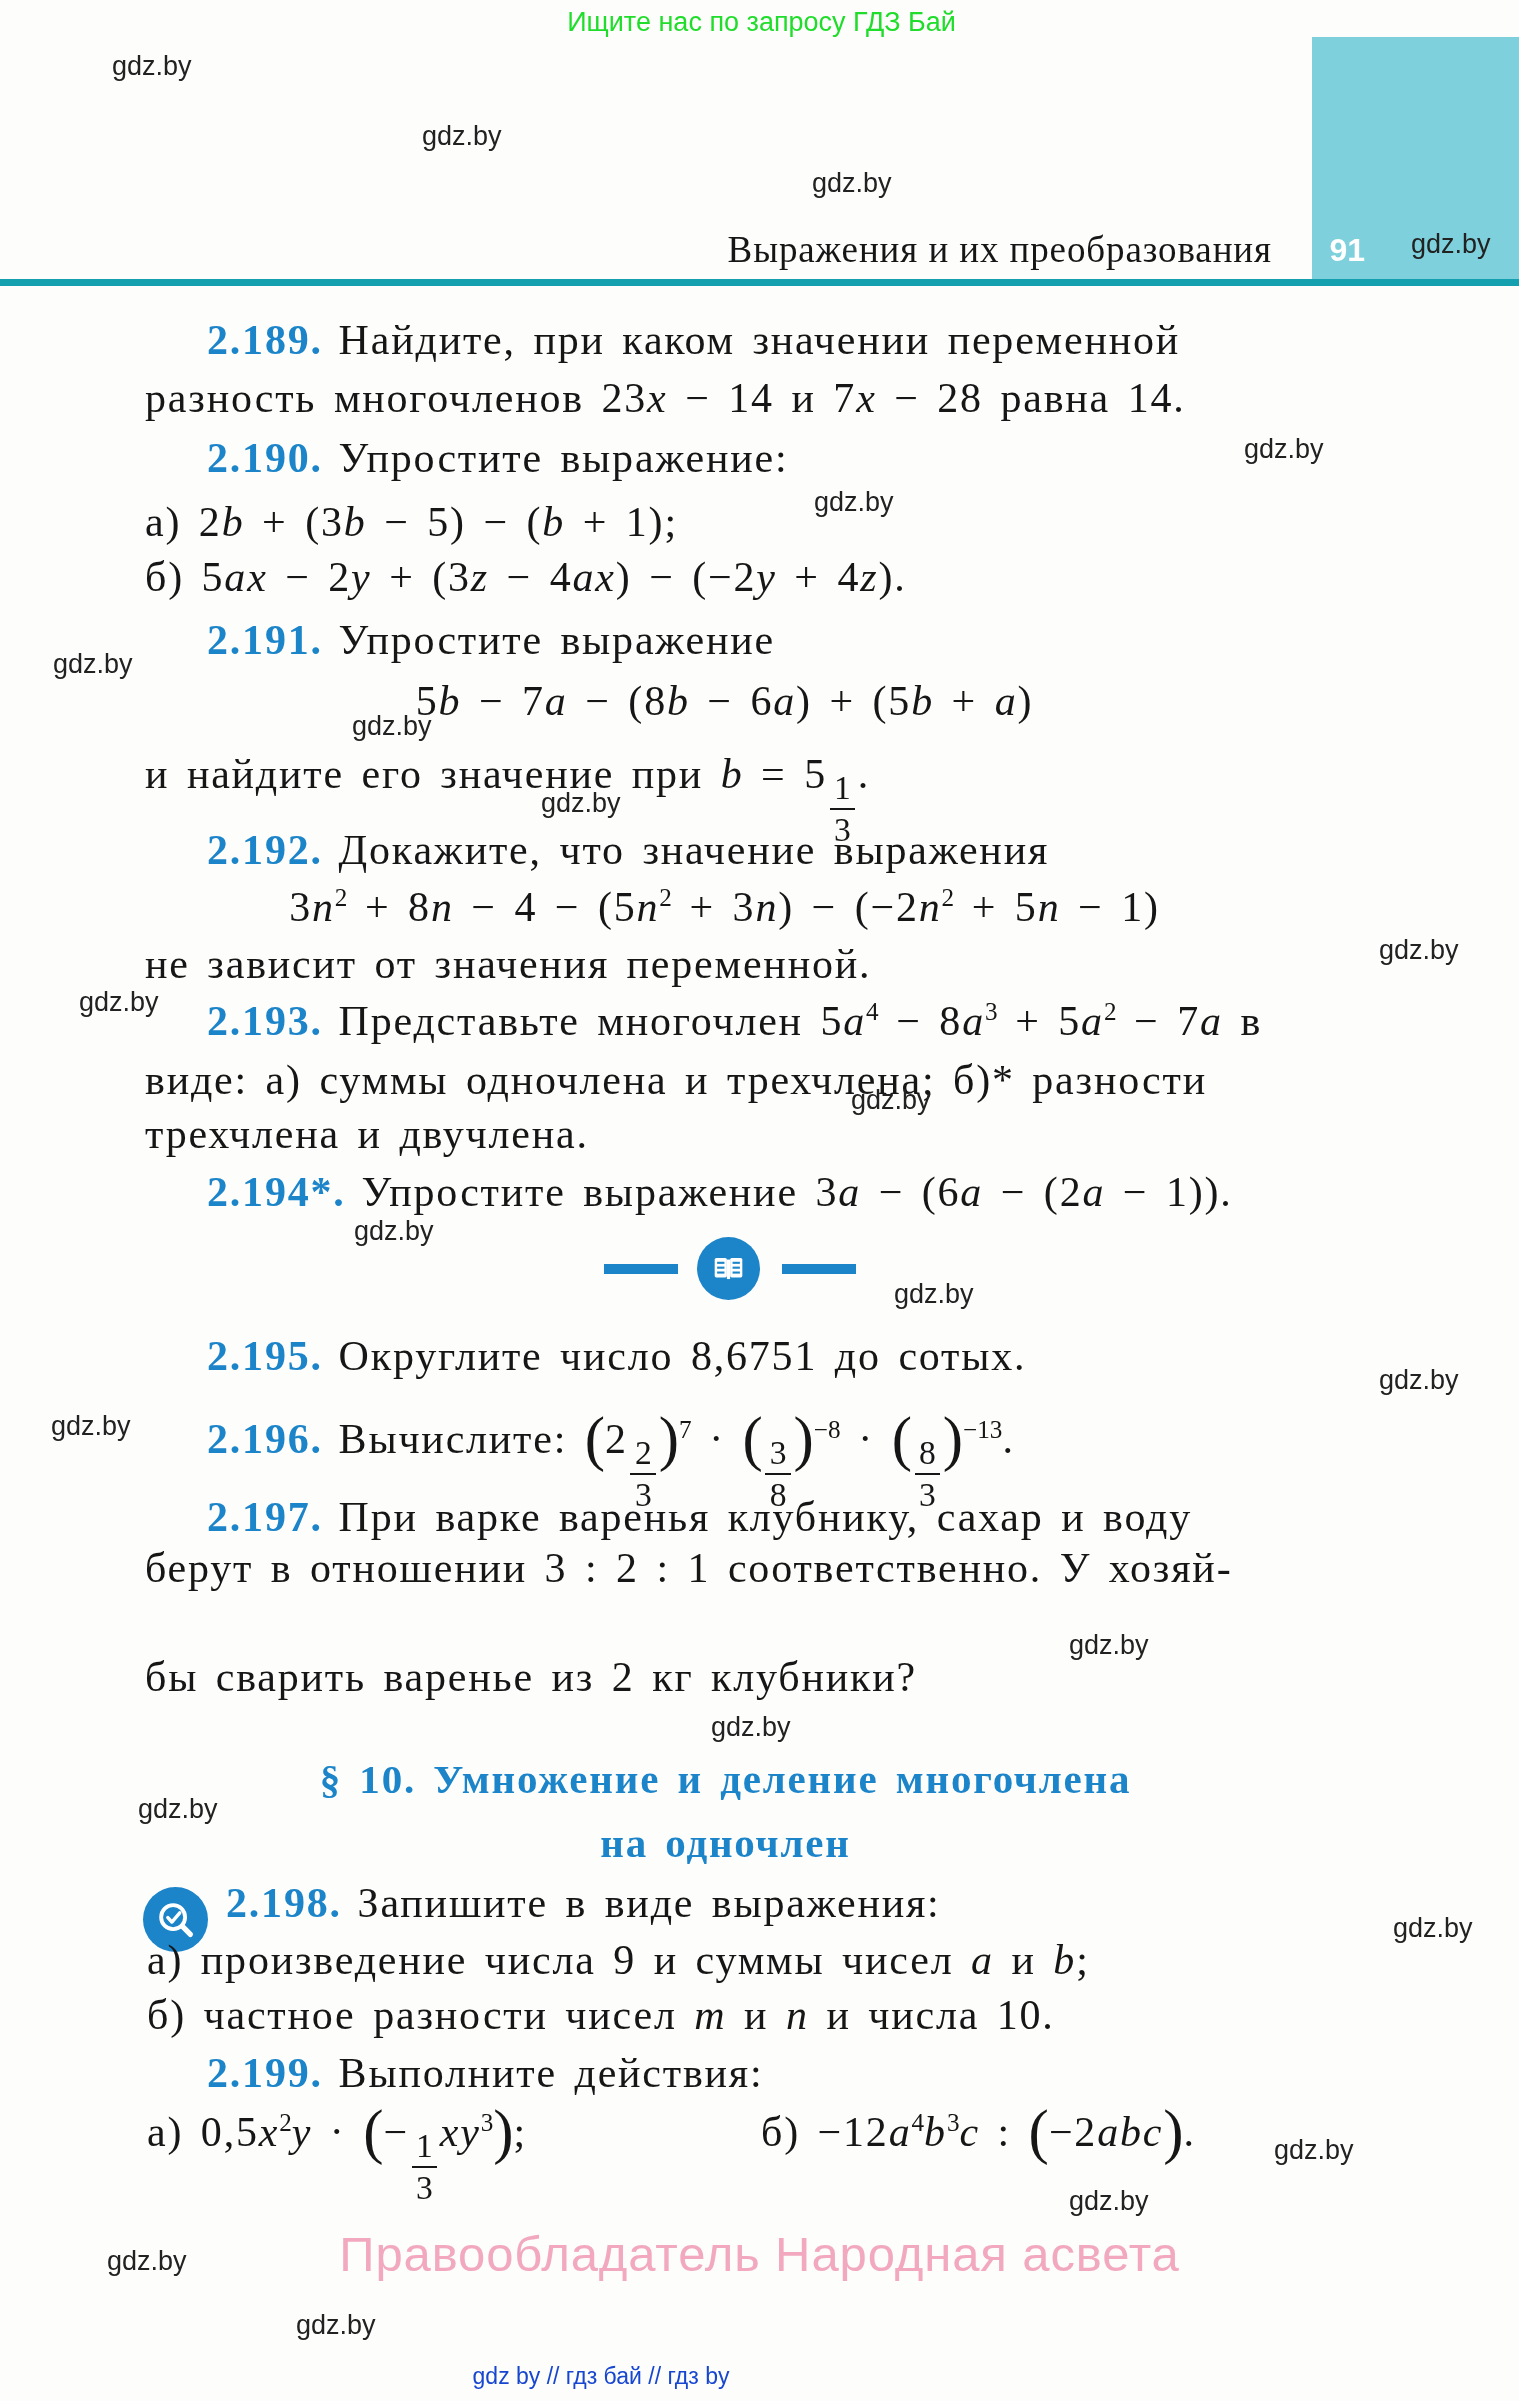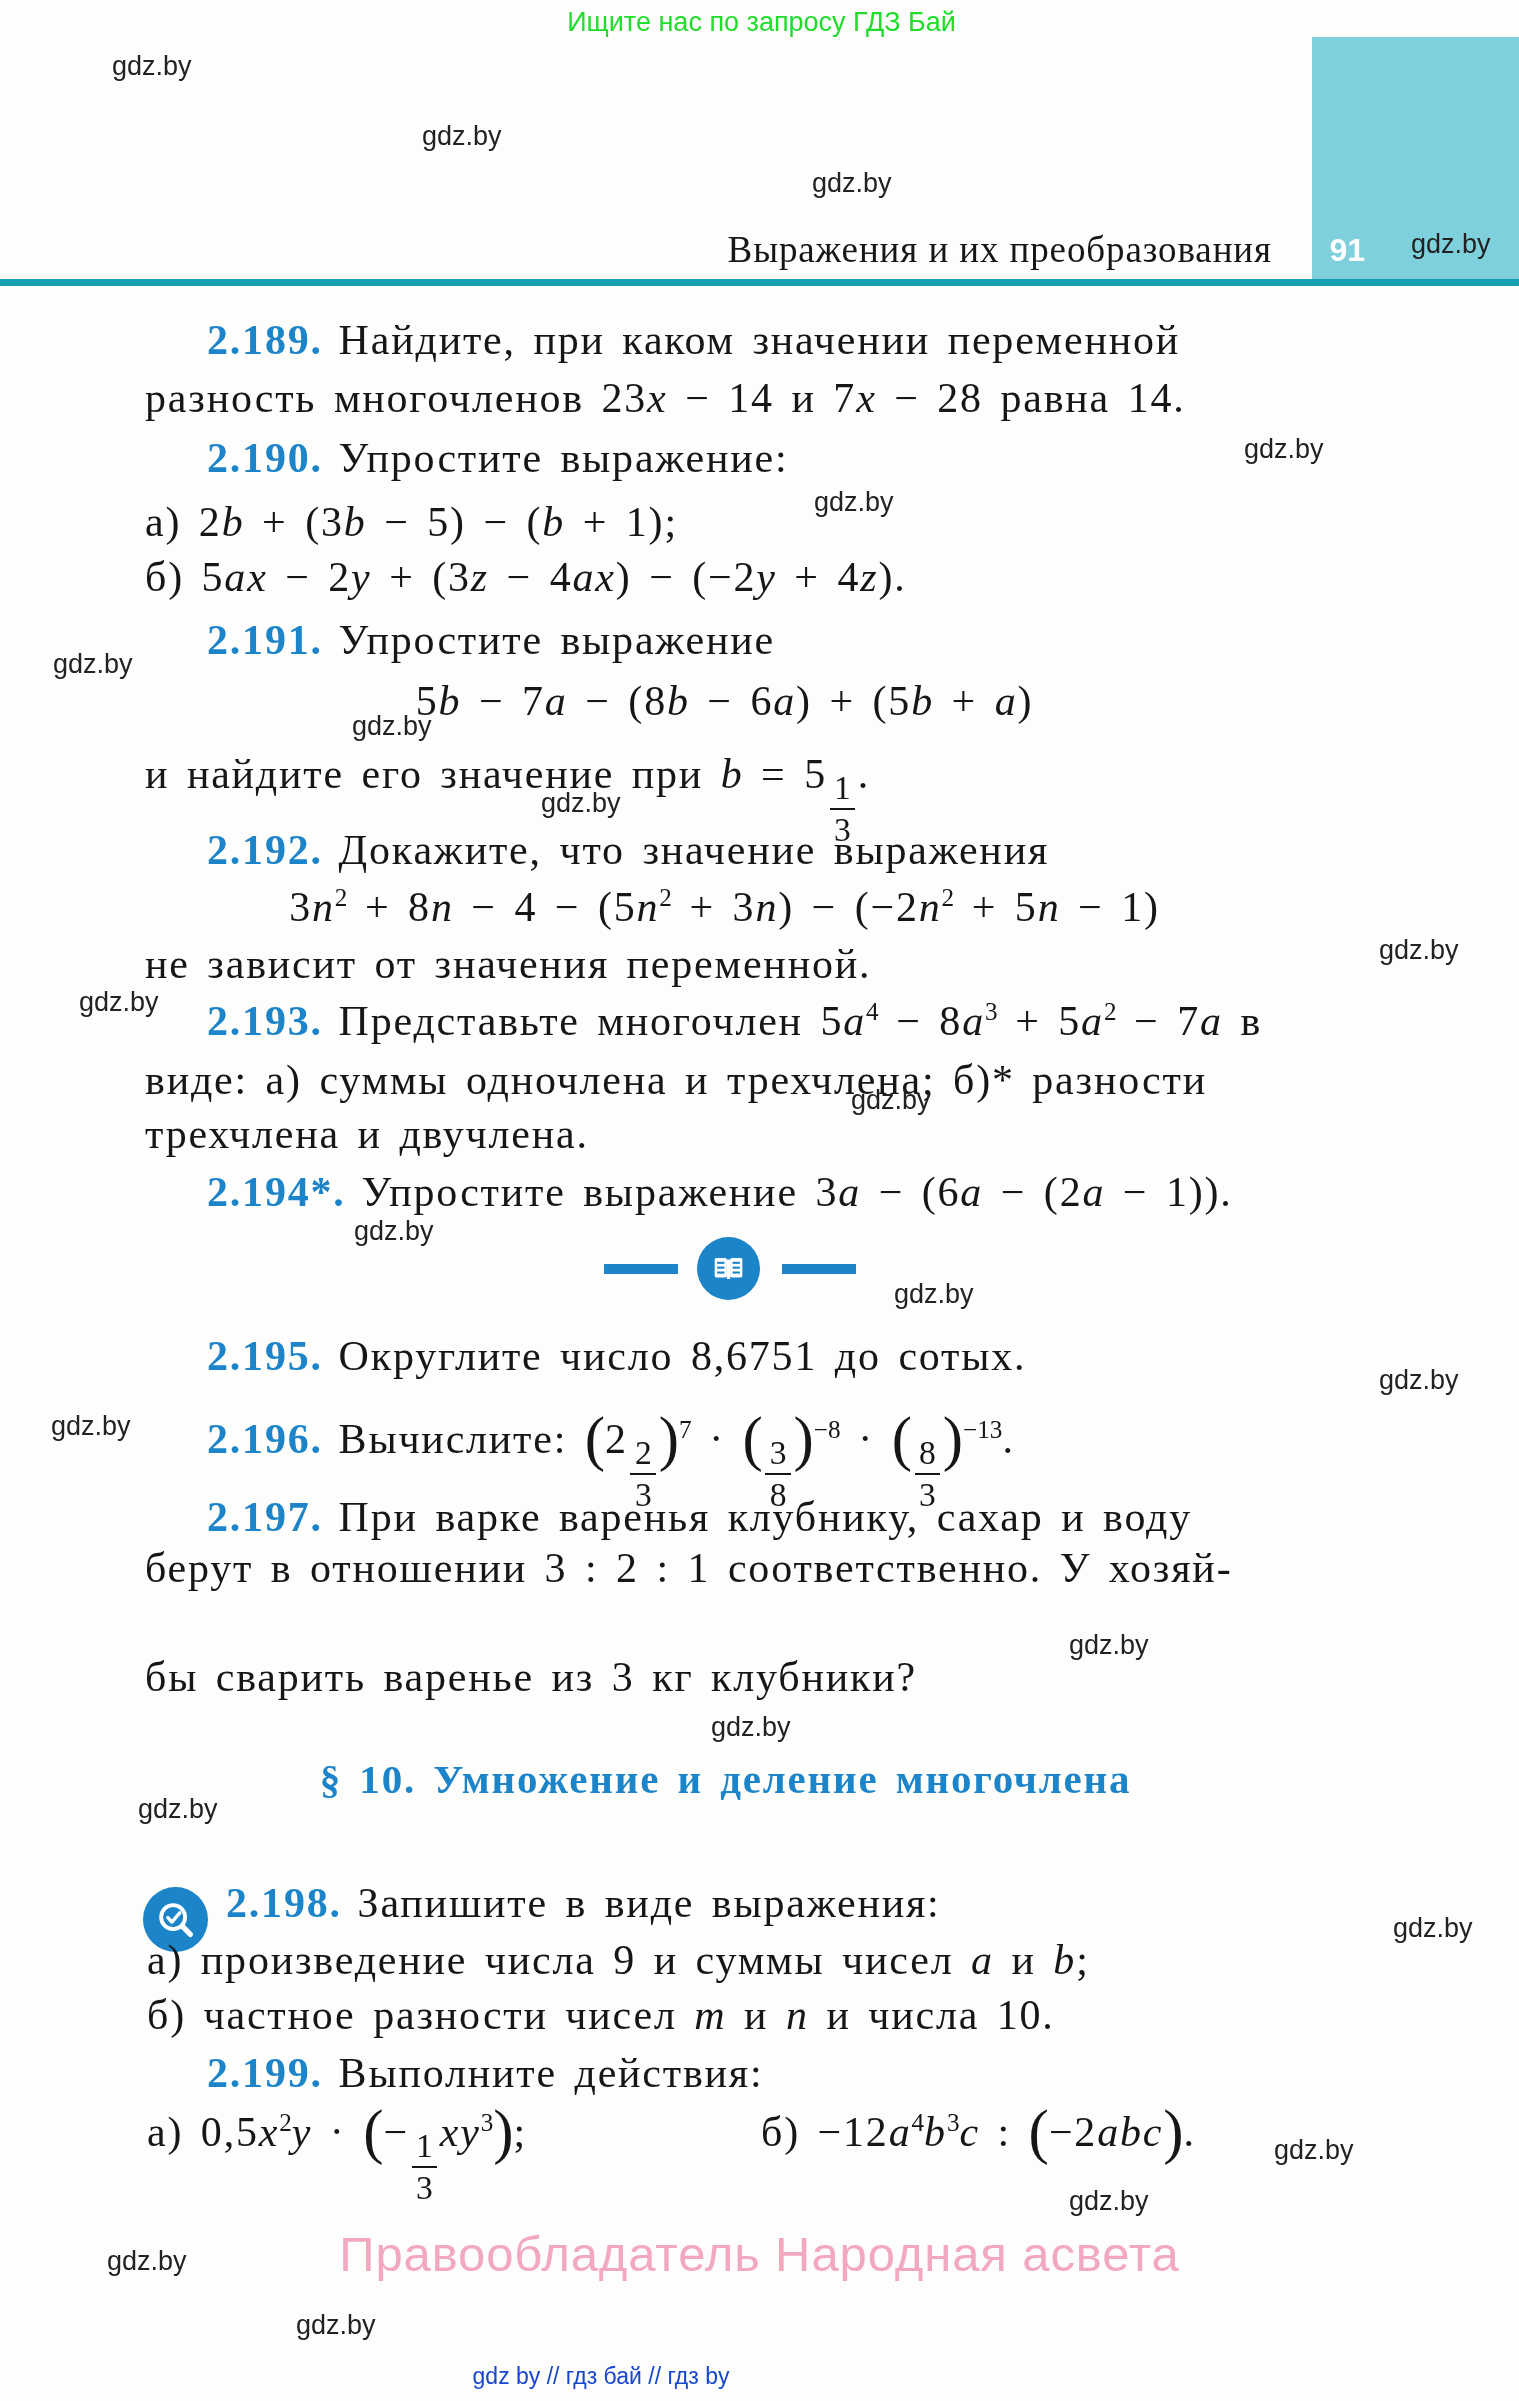--- a/index.html
+++ b/index.html
@@ -243,23 +243,24 @@
         </span><span class="bp">)</span><sup>7</sup> · <span class="bp">(</span><span class="frac">
           <span class="fn">3</span>
           <span class="fd">8</span>
         </span><span class="bp">)</span><sup>−8</sup> · <span class="bp">(</span><span class="frac">
           <span class="fn">8</span>
           <span class="fd">3</span>
         </span><span class="bp">)</span><sup>−13</sup>.</span></div>
 
   <div class="ln x197a"><span class="num">2.197.</span><span>При варке варенья клубнику, сахар и воду</span></div>
   <div class="ln x197b">берут в отношении 3 : 2 : 1 соответственно. У хозяй-</div>
-  <div class="ln x197d">бы сварить варенье из 3 кг клубники?</div>
+  <div class="ln x197d">бы сварить варенье из 2 кг клубники?</div>
 
   <div class="ln sec">§ 10. Умножение и деление многочлена</div>
+  <div class="ln sec sec2">на одночлен</div>
 
   <div class="badge">
     <svg width="46" height="46" viewBox="0 0 48 48" aria-hidden="true">
       <circle cx="21" cy="21" r="12.5" fill="none" stroke="#ffffff" stroke-width="4"></circle>
       <path d="M15.5 21.5 l4.2 4.6 l8.2 -9.6" fill="none" stroke="#ffffff" stroke-width="3.6" stroke-linecap="round" stroke-linejoin="round"></path>
       <line x1="30.5" y1="30.5" x2="39" y2="39" stroke="#ffffff" stroke-width="5.5" stroke-linecap="round"></line>
     </svg>
   </div>
 
   <div class="ln x198t"><span class="num">2.198.</span><span>Запишите в виде выражения:</span></div>

